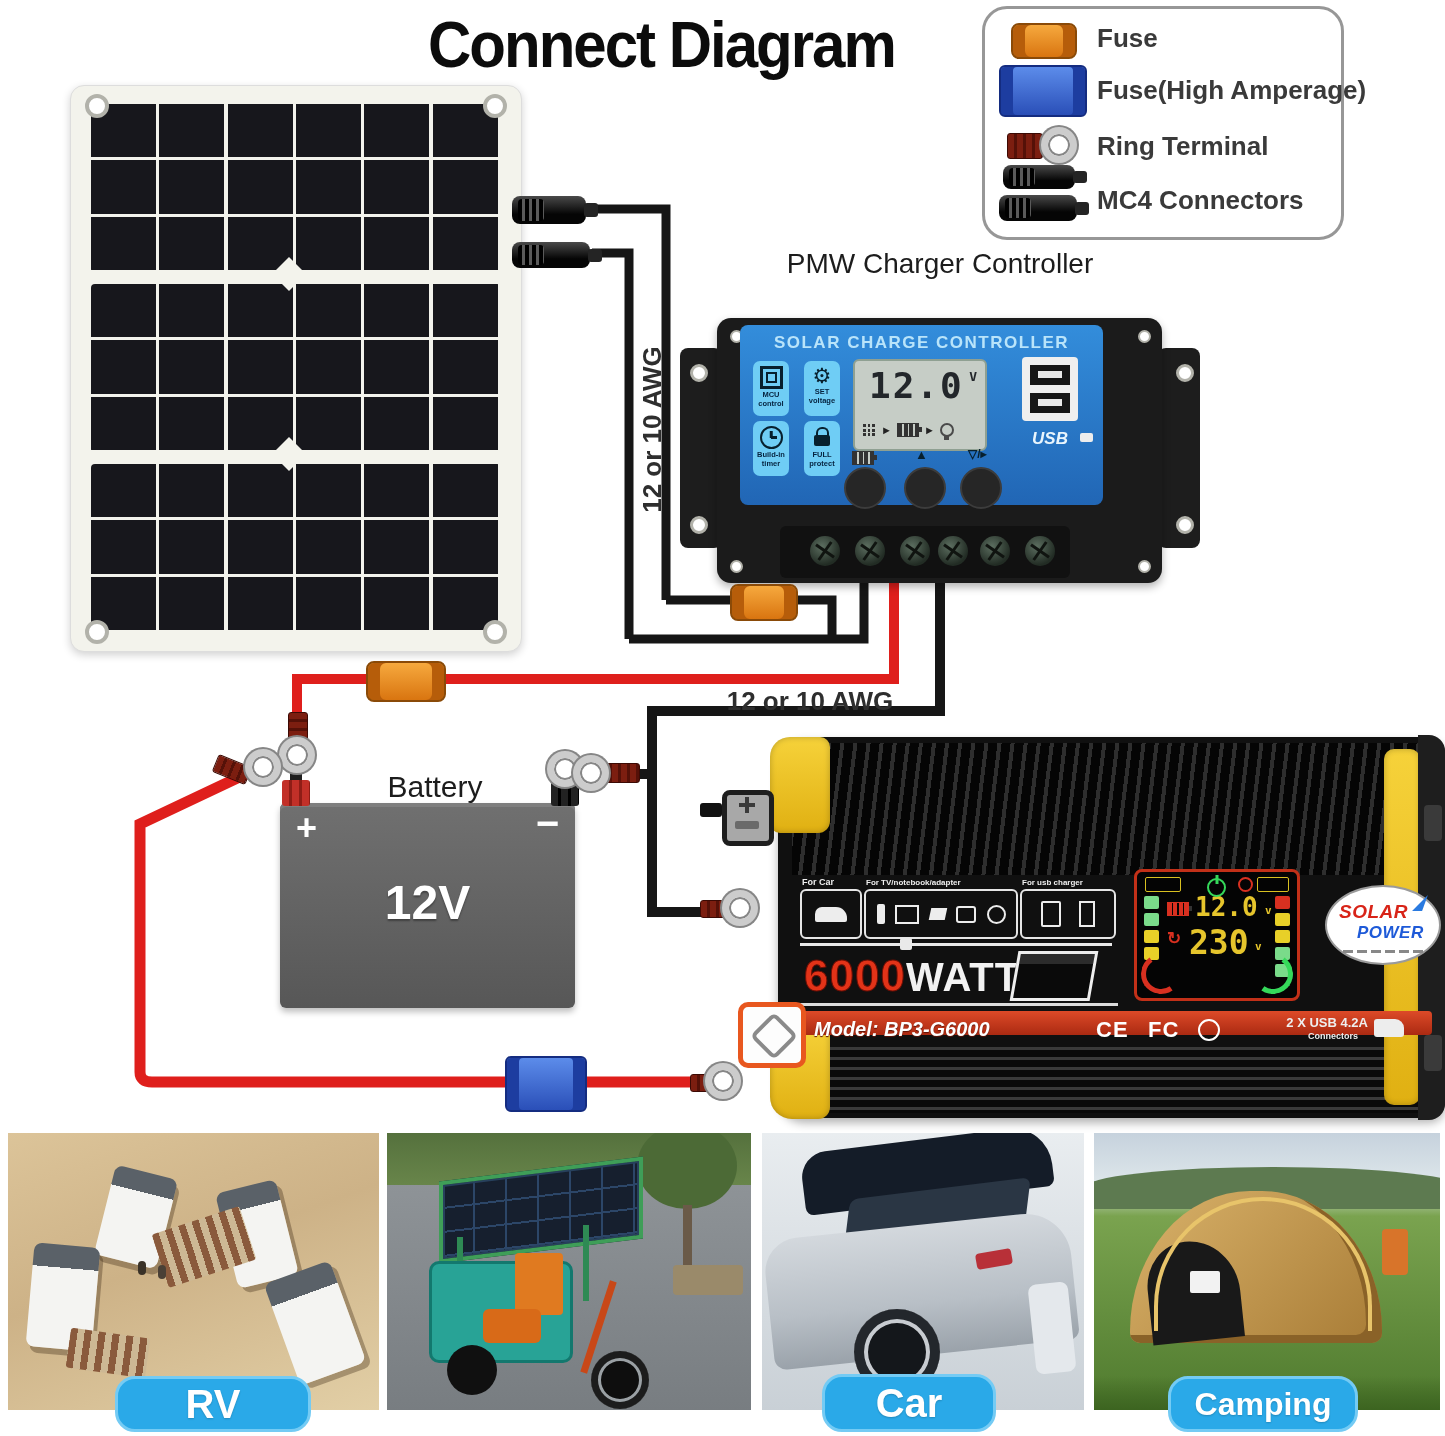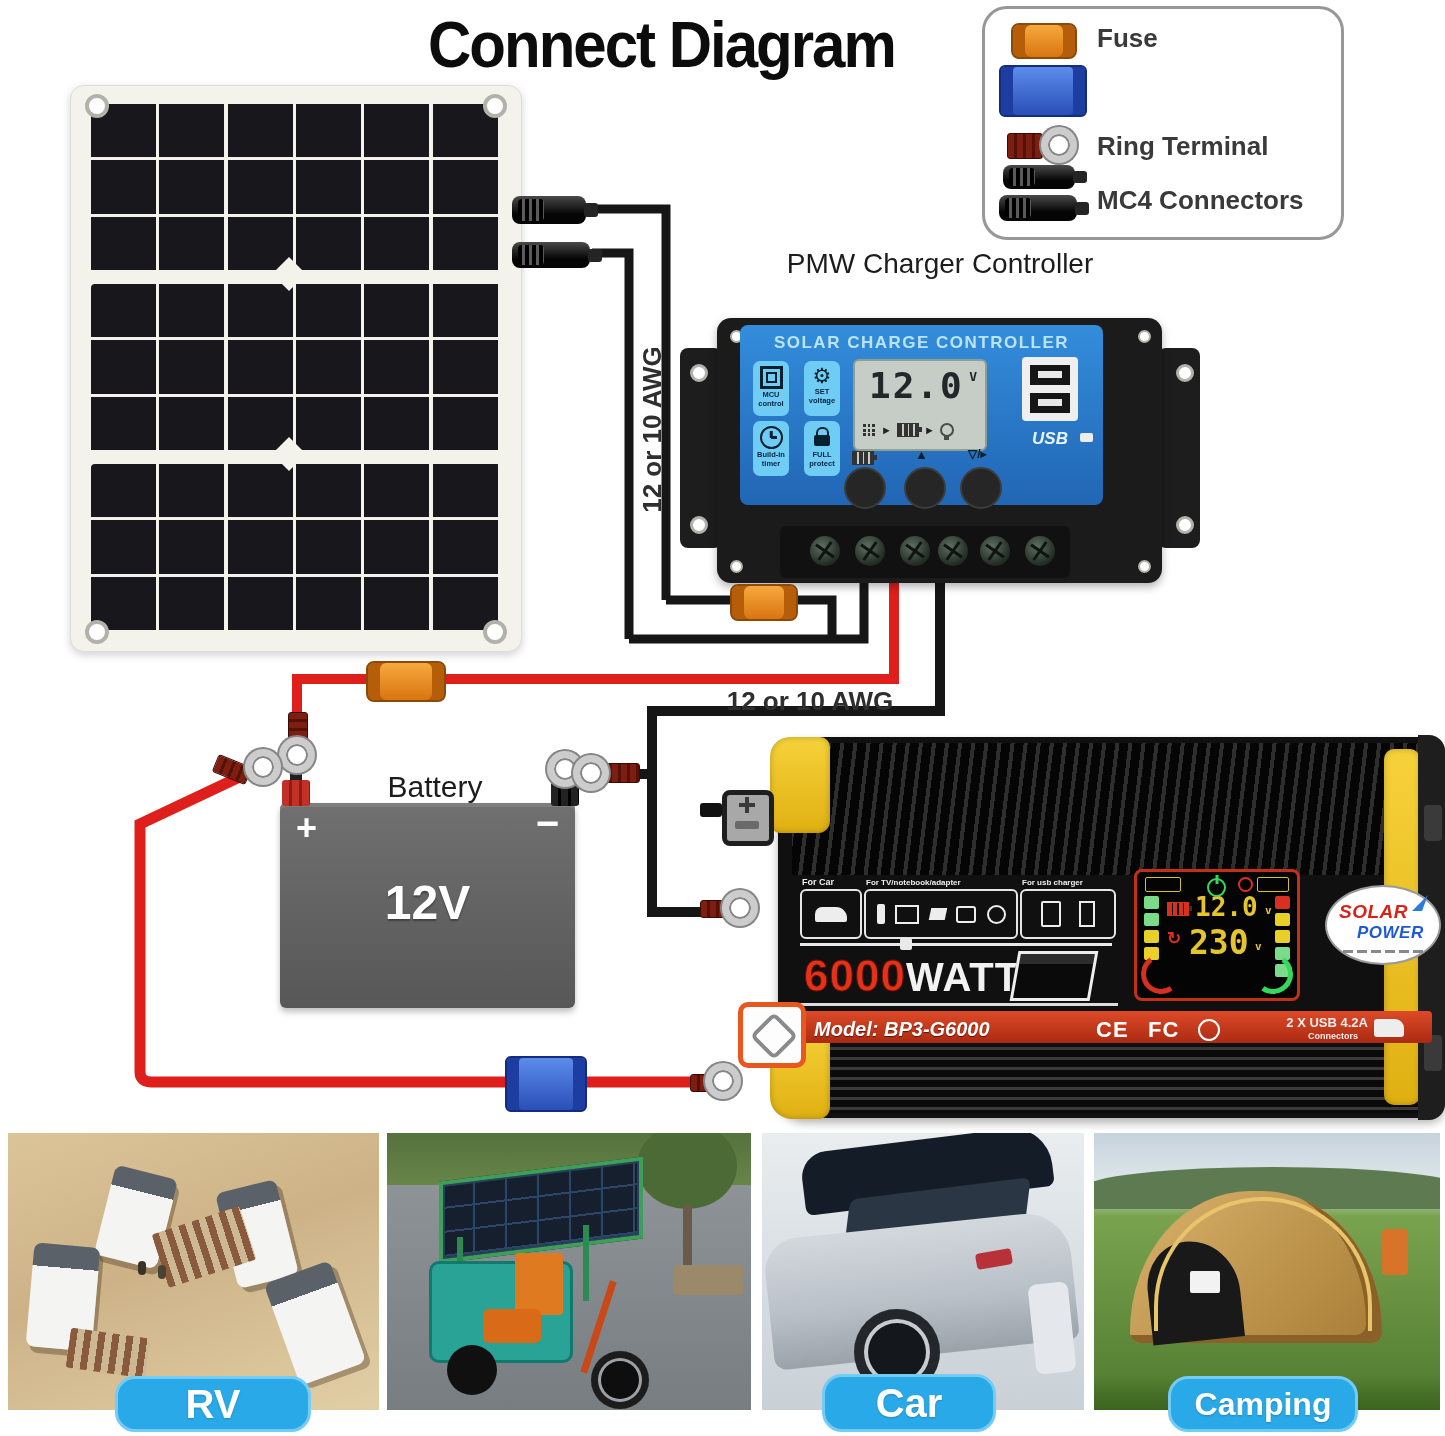--- a/index.html
+++ b/index.html
@@ -139,20 +139,21 @@
     <path d="M250 772 L140 824 V1072 Q140 1082 152 1082 H694" fill="none" stroke="#df1f1c" stroke-width="11"></path>
   </svg>
 
   <div class="abs main-title" style="left:428px;top:8px;z-index:5;">Connect Diagram</div>
 
   <div class="abs legend" style="z-index:5;">
     <div class="abs fuseOr" style="left:26px;top:14px;width:62px;height:32px;"></div>
     <div class="lbl" style="top:14px;">Fuse</div>
 
     <div class="abs fuseBl" style="left:14px;top:56px;width:84px;height:48px;"></div>
+    <div class="lbl" style="top:66px;">Fuse(High Amperage)</div>
 
     <div class="abs sleeve" style="left:22px;top:124px;width:34px;height:24px;"></div>
     <div class="abs ring" style="left:56px;top:118px;"></div>
     <div class="lbl" style="top:122px;">Ring Terminal</div>
 
     <div class="abs mc4c" style="left:18px;top:156px;width:72px;height:24px;">
         <i></i>
         <b></b>
       </div>
     <div class="abs mc4c" style="left:14px;top:186px;width:78px;height:26px;">
@@ -351,21 +352,21 @@
       <div class="abs pwr" style="left:70px;bottom:8px;"></div>
     </div>
 
     <div class="abs logo-oval" style="left:553px;top:150px;width:112px;height:76px;">
       <span class="abs logo1" style="left:12px;top:14px;">SOLAR</span>
       <span class="abs logo2" style="left:30px;top:36px;">POWER</span>
       <span class="abs" style="right:14px;top:8px;width:0;height:0;border-left:10px solid transparent;border-bottom:16px solid #2a7ae0;transform:skewX(-20deg);"></span>
       <span class="abs" style="left:16px;bottom:10px;width:80px;height:3px;background:repeating-linear-gradient(90deg,#888 0 10px,#fff 10px 14px);"></span>
     </div>
 
-    <div class="abs redstripe" style="left:14px;top:276px;width:646px;height:32px;">
+    <div class="abs redstripe" style="left:14px;top:276px;width:646px;height:24px;">
       <span class="abs model" style="left:28px;top:7px;">Model: BP3-G6000</span>
       <span class="abs cert" style="left:310px;top:6px;">CE</span>
       <span class="abs cert" style="left:362px;top:6px;">FC</span>
       <span class="abs" style="left:412px;top:8px;width:18px;height:18px;border:2px solid #fff;border-radius:50%;"></span>
       <span class="abs tinylbl" style="right:64px;top:4px;font-size:13px;">2 X USB 4.2A</span>
       <span class="abs tinylbl" style="right:74px;top:20px;font-size:9px;">Connectors</span>
       <span class="abs wglyph" style="right:28px;top:8px;width:30px;height:18px;border-radius:3px 9px 3px 3px;"></span>
     </div>
 
     <div class="abs sockgray" style="left:-50px;top:55px;width:42px;height:46px;">

